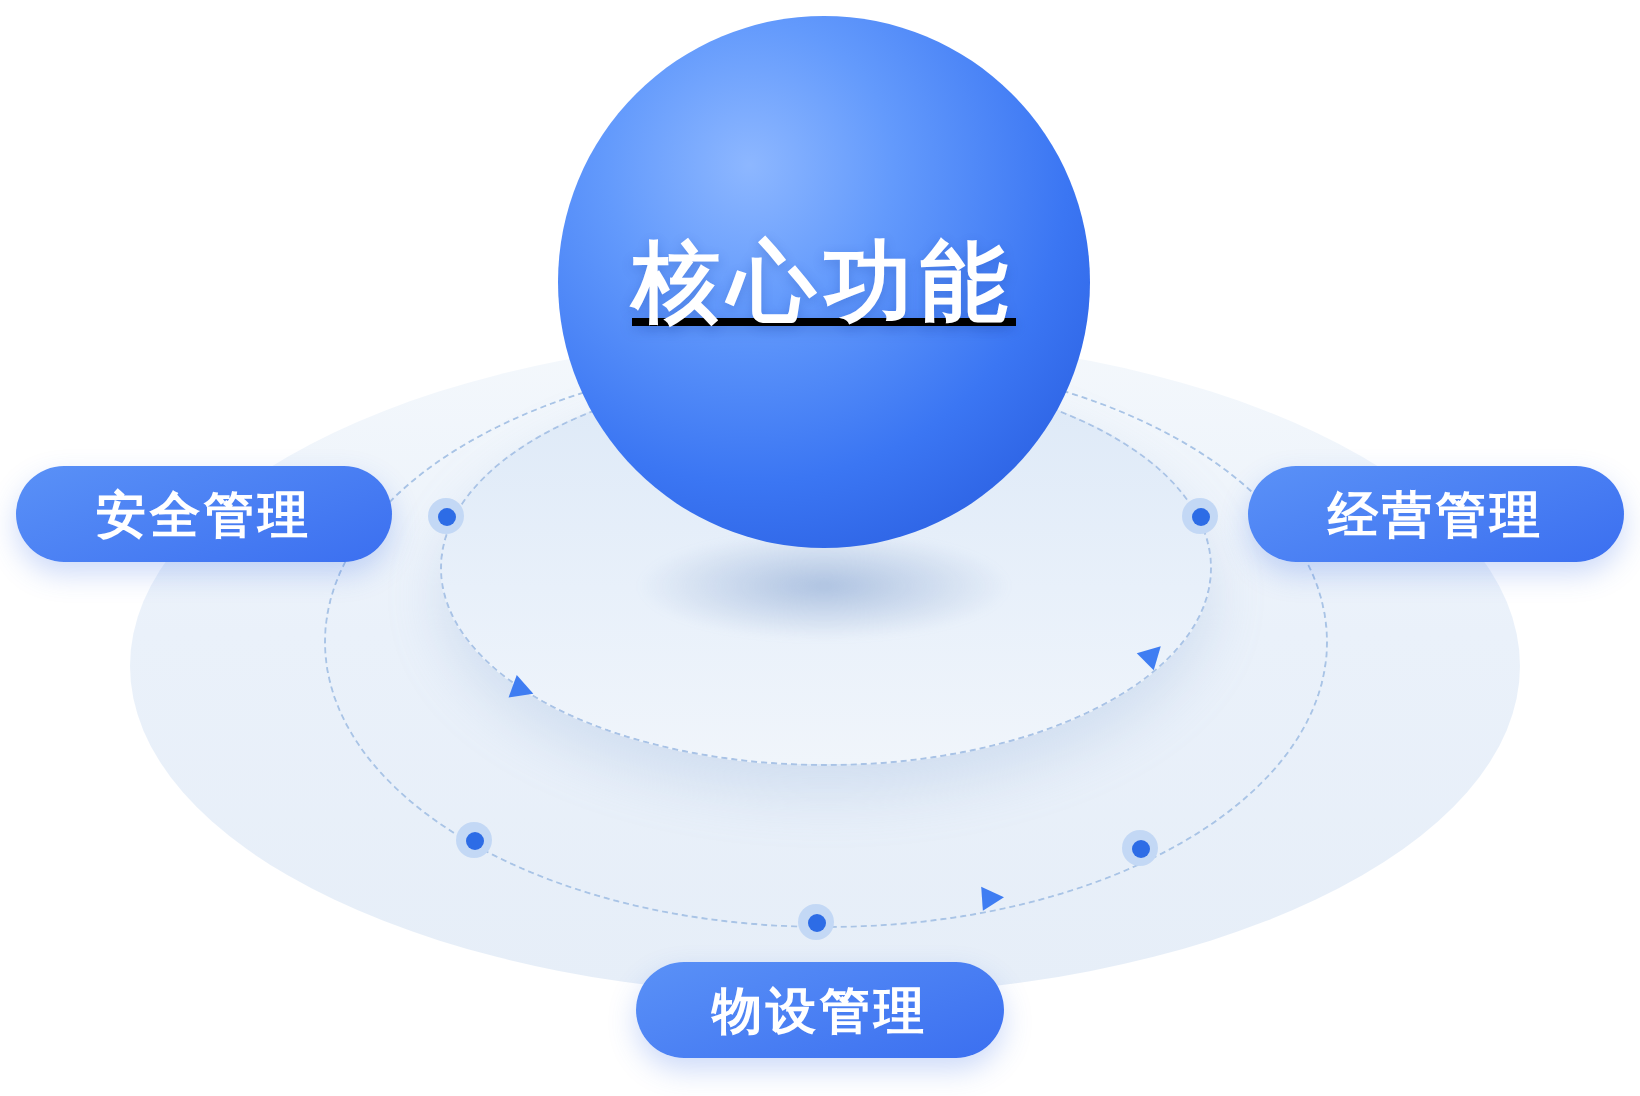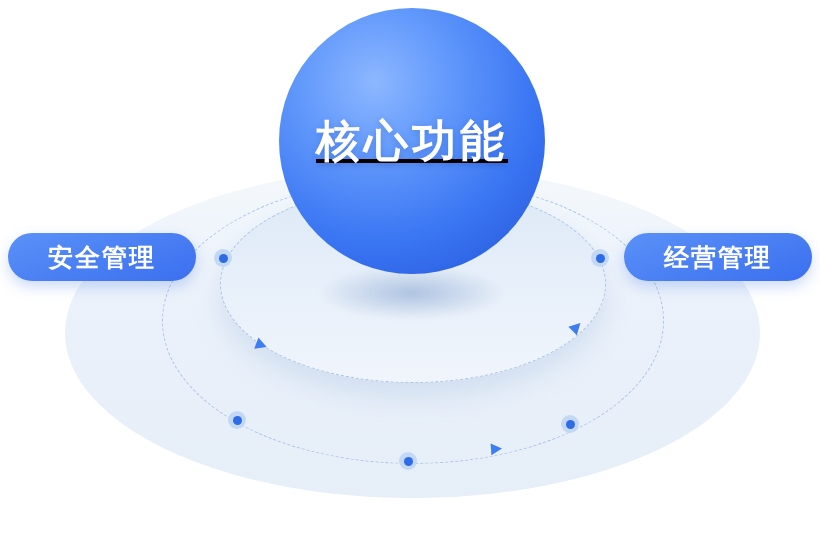--- a/index.html
+++ b/index.html
@@ -163,14 +163,17 @@
   <div class="dot dot-equipment">
     <span class="dot-core"></span>
   </div>
 
   <div class="pill pill-safety">
     <span>安全管理</span>
   </div>
   <div class="pill pill-quality">
     <span>经营管理</span>
   </div>
+  <div class="pill pill-equipment">
+    <span>物设管理</span>
+  </div>
 
 </div>
 
 </body></html>

